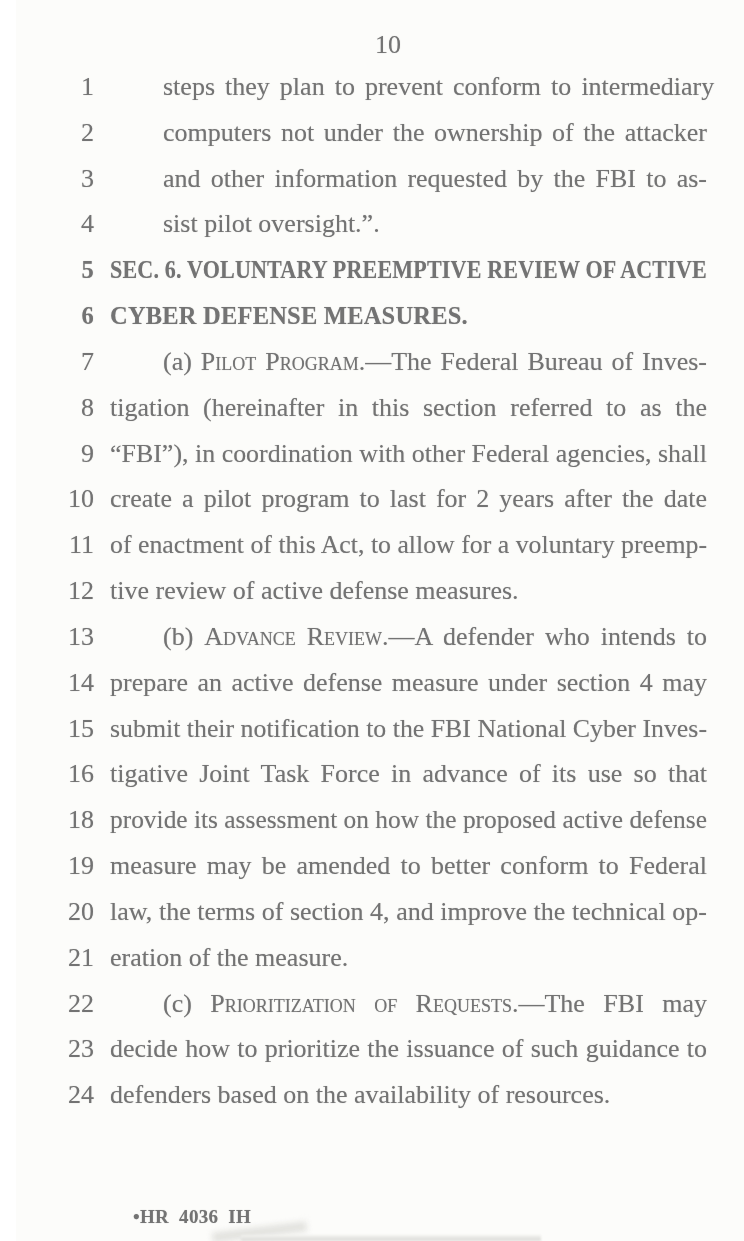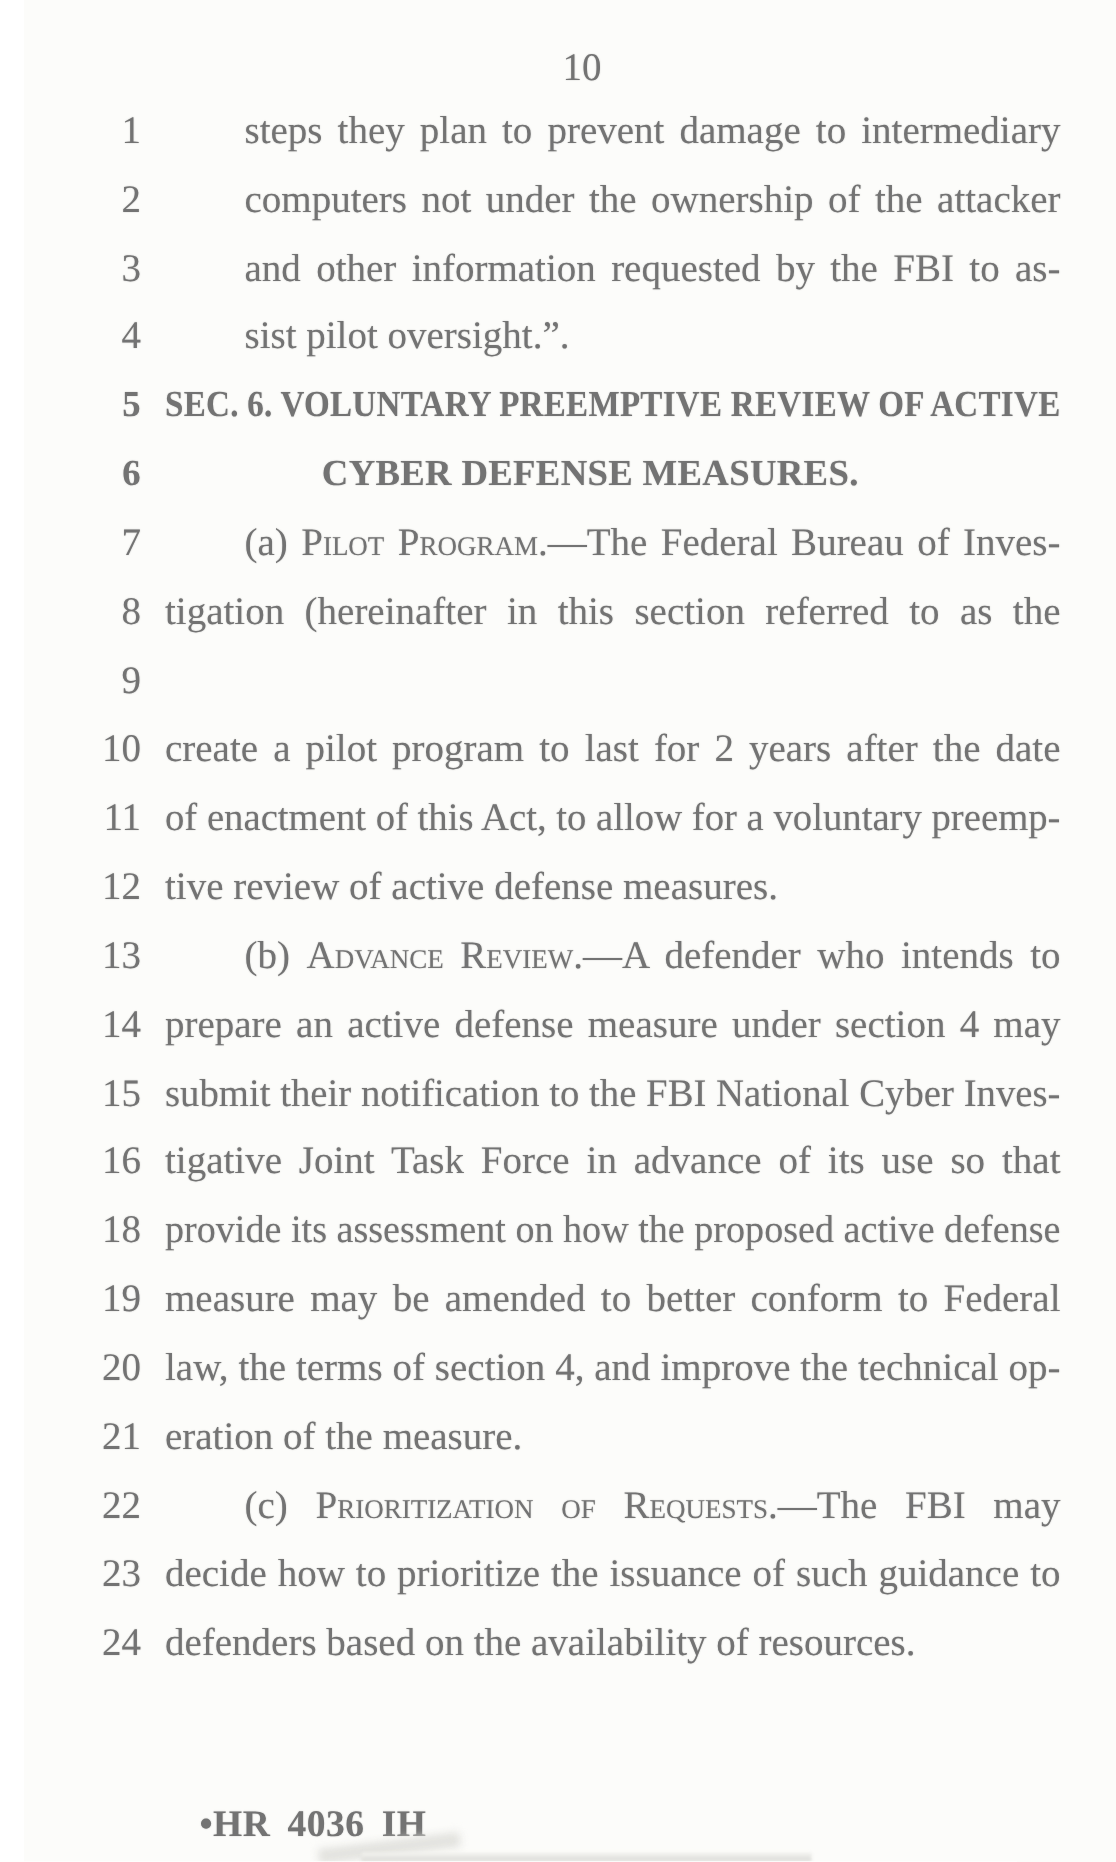--- a/index.html
+++ b/index.html
@@ -43,28 +43,28 @@
     flex: none;
     text-align: right;
   }
   .ltext {
     margin-left: 16px;
     width: 597px;
     flex: none;
     overflow: visible;
   }
   .ltext.indent { padding-left: 53px; width: 544px; }
-  .ltext.center { text-align: center; padding-right: 30px; width: 567px; }
+  .ltext.center { padding-right: 30px; width: 567px; }
   .fit { display: inline-block; white-space: nowrap; }
   .sc { font-variant: small-caps; }
   .footer {
     position: absolute;
     left: 117px; top: 1205px;
     font-weight: bold;
-    font-size: 25px;
+    font-size: 19px;
     line-height: 24px;
     word-spacing: 5px;
     letter-spacing: 0.3px;
   }
   .scan-smudge {
     position: absolute;
     left: 196px; top: 1227px;
     width: 95px; height: 10px;
     background: #e2e2de;
     transform: rotate(-7deg);
@@ -79,21 +79,21 @@
   }
 </style>
 </head>
 <body>
 
 <div class="page">
   <div class="page-number">10</div>
   <div class="lines" id="lines">
       <div class="line">
         <span class="lnum">1</span>
-        <div class="ltext indent"><span class="fit" style="word-spacing: 3.55357px;"><span>steps they plan to prevent damage to intermediary</span></span></div>
+        <div class="ltext indent"><span class="fit" style="word-spacing: 3.55357px;"><span>steps they plan to prevent conform to intermediary</span></span></div>
       </div>
       <div class="line">
         <span class="lnum">2</span>
         <div class="ltext indent"><span class="fit" style="word-spacing: 3.14286px;"><span>computers not under the ownership of the attacker</span></span></div>
       </div>
       <div class="line">
         <span class="lnum">3</span>
         <div class="ltext indent"><span class="fit" style="word-spacing: 3.73633px;"><span>and other information requested by the FBI to as-</span></span></div>
       </div>
       <div class="line">
@@ -111,20 +111,21 @@
       <div class="line">
         <span class="lnum">7</span>
         <div class="ltext indent"><span class="fit" style="word-spacing: 2.4349px;"><span>(a) </span><span class="sc">Pilot Program</span><span>.—The Federal Bureau of Inves-</span></span></div>
       </div>
       <div class="line">
         <span class="lnum">8</span>
         <div class="ltext"><span class="fit" style="word-spacing: 7.12305px;"><span>tigation (hereinafter in this section referred to as the</span></span></div>
       </div>
       <div class="line">
         <span class="lnum">9</span>
+        <div class="ltext"><span class="fit" style="transform-origin: left center; transform: scaleX(0.997416);"><span>“FBI”), in coordination with other Federal agencies, shall</span></span></div>
       </div>
       <div class="line">
         <span class="lnum">10</span>
         <div class="ltext"><span class="fit" style="word-spacing: 3.54261px;"><span>create a pilot program to last for 2 years after the date</span></span></div>
       </div>
       <div class="line">
         <span class="lnum">11</span>
         <div class="ltext"><span class="fit" style="transform-origin: left center; transform: scaleX(0.992622);"><span>of enactment of this Act, to allow for a voluntary preemp-</span></span></div>
       </div>
       <div class="line">

